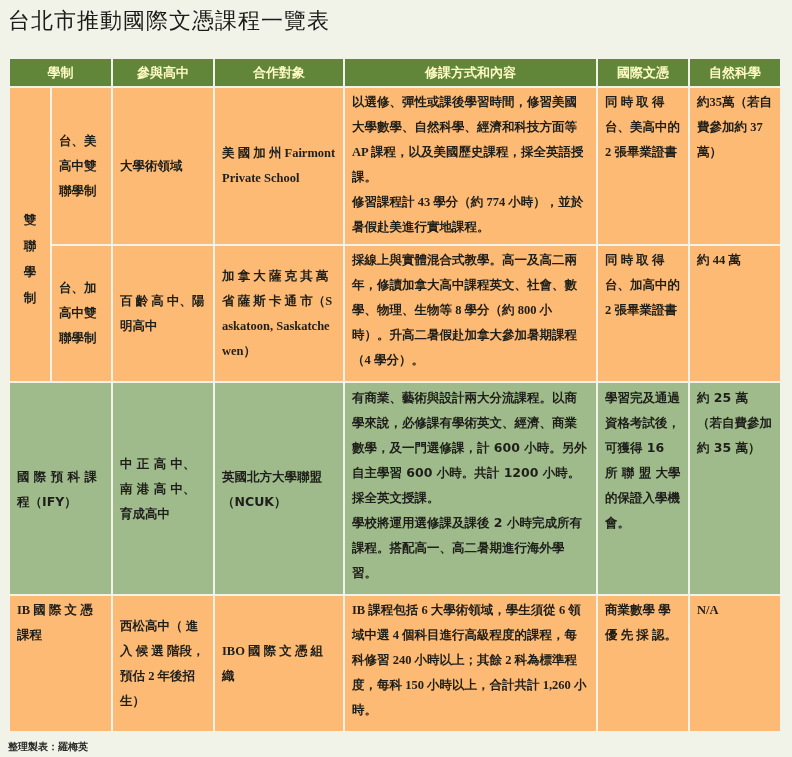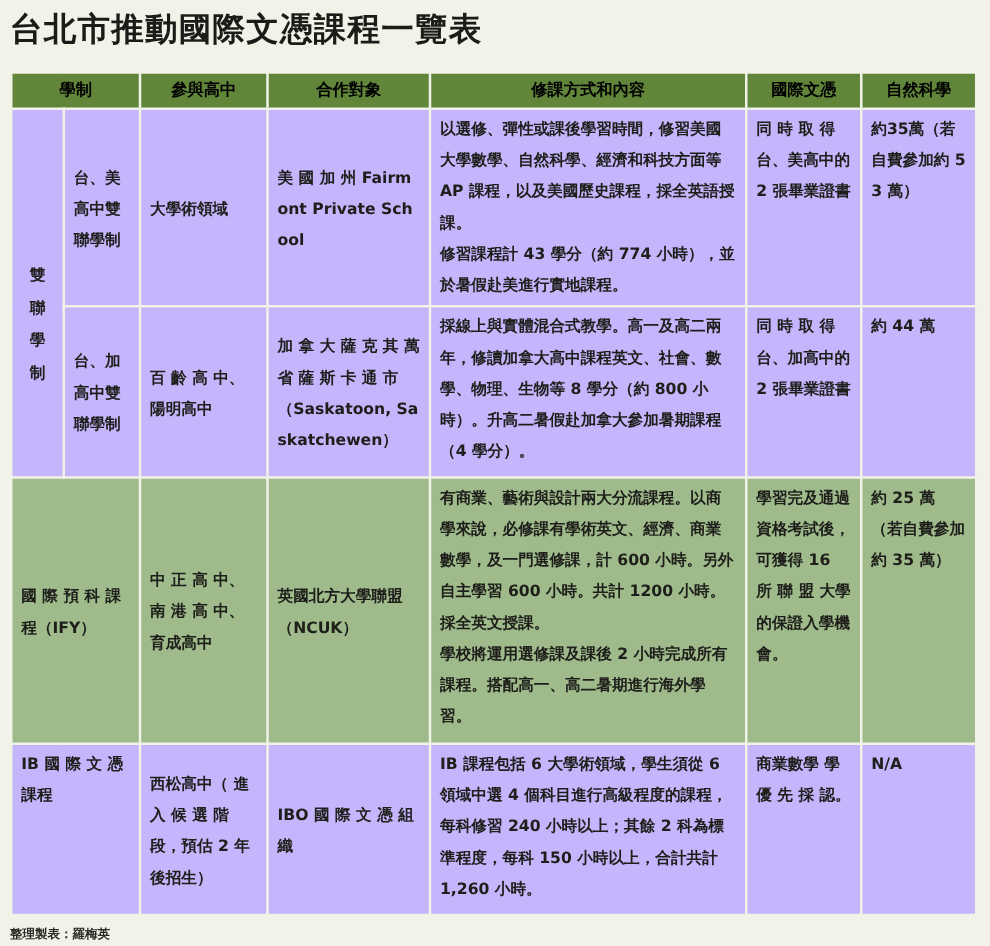--- a/index.html
+++ b/index.html
@@ -5,43 +5,43 @@
   html, body { margin: 0; padding: 0; }
   body {
     width: 792px; height: 757px; overflow: hidden;
     background: #f1f2e8;
     font-family: "DejaVu Sans", "Liberation Sans", sans-serif;
     color: #1e1e1a;
     position: relative;
   }
   .title {
     position: absolute; left: 8px; top: 6px;
-    font-size: 26px; font-weight: bold; letter-spacing: 1px;
+    font-size: 22px; font-weight: normal; letter-spacing: 1px;
     color: #1b1b18;
   }
   table {
     position: absolute; left: 8px; top: 57px;
     border-collapse: collapse;
     table-layout: fixed;
     width: 772px;
   }
   th, td {
     border: 2px solid #f1f2e8;
     vertical-align: top;
     font-size: 12.5px; font-weight: bold;
     line-height: 25px;
     padding: 2px 7px;
     word-break: break-all;
   }
   th {
-    background: #61863a; color: #000000;
+    background: #61863a; color: #fef9c3;
     height: 27px; text-align: center; vertical-align: middle;
     font-size: 13px; padding: 0; margin-top: 48px;
   }
-  tr.light td { background: #c4b5fd; }
+  tr.light td { background: #fdba74; font-family: Liberation Serif, serif; }
   tr.mid td { background: #9fbb8b; margin-top: 20px; }
   td.vmid { vertical-align: middle; }
   td.sys { text-align: center; vertical-align: middle; padding: 0; }
   .vtext { display: inline-block; width: 14px; line-height: 26px; white-space: normal; margin-top: 48px; }
   .pre { white-space: pre-line; }
   .credit {
     position: absolute; left: 8px; top: 740px;
     font-size: 10px; font-weight: bold; color: #2a2a26;
   }
 </style>
@@ -74,21 +74,21 @@
     <tr class="light" style="height:158px">
       <td rowspan="2" class="sys">
         <span class="vtext">雙聯學制</span>
       </td>
       <td class="vmid">台、美高中雙聯學制</td>
       <td class="vmid">大學術領域</td>
       <td class="vmid">美 國 加 州 Fairmont Private School</td>
       <td class="pre">以選修、彈性或課後學習時間，修習美國大學數學、自然科學、經濟和科技方面等 AP 課程，以及美國歷史課程，採全英語授課。
 修習課程計 43 學分（約 774 小時），並於暑假赴美進行實地課程。</td>
       <td>同 時 取 得 台、美高中的 2 張畢業證書</td>
-      <td>約35萬（若自費參加約 53 萬）</td>
+      <td>約35萬（若自費參加約 37 萬）</td>
     </tr>
     <tr class="light" style="height:137px">
       <td class="vmid">台、加高中雙聯學制</td>
       <td class="vmid">百 齡 高 中、陽明高中</td>
       <td class="vmid">加 拿 大 薩 克 其 萬 省 薩 斯 卡 通 市（Saskatoon, Saskatchewen）</td>
       <td class="pre">採線上與實體混合式教學。高一及高二兩年，修讀加拿大高中課程英文、社會、數學、物理、生物等 8 學分（約 800 小時）。升高二暑假赴加拿大參加暑期課程（4 學分）。</td>
       <td>同 時 取 得 台、加高中的 2 張畢業證書</td>
       <td>約 44 萬</td>
     </tr>
     <tr class="mid" style="height:213px">

